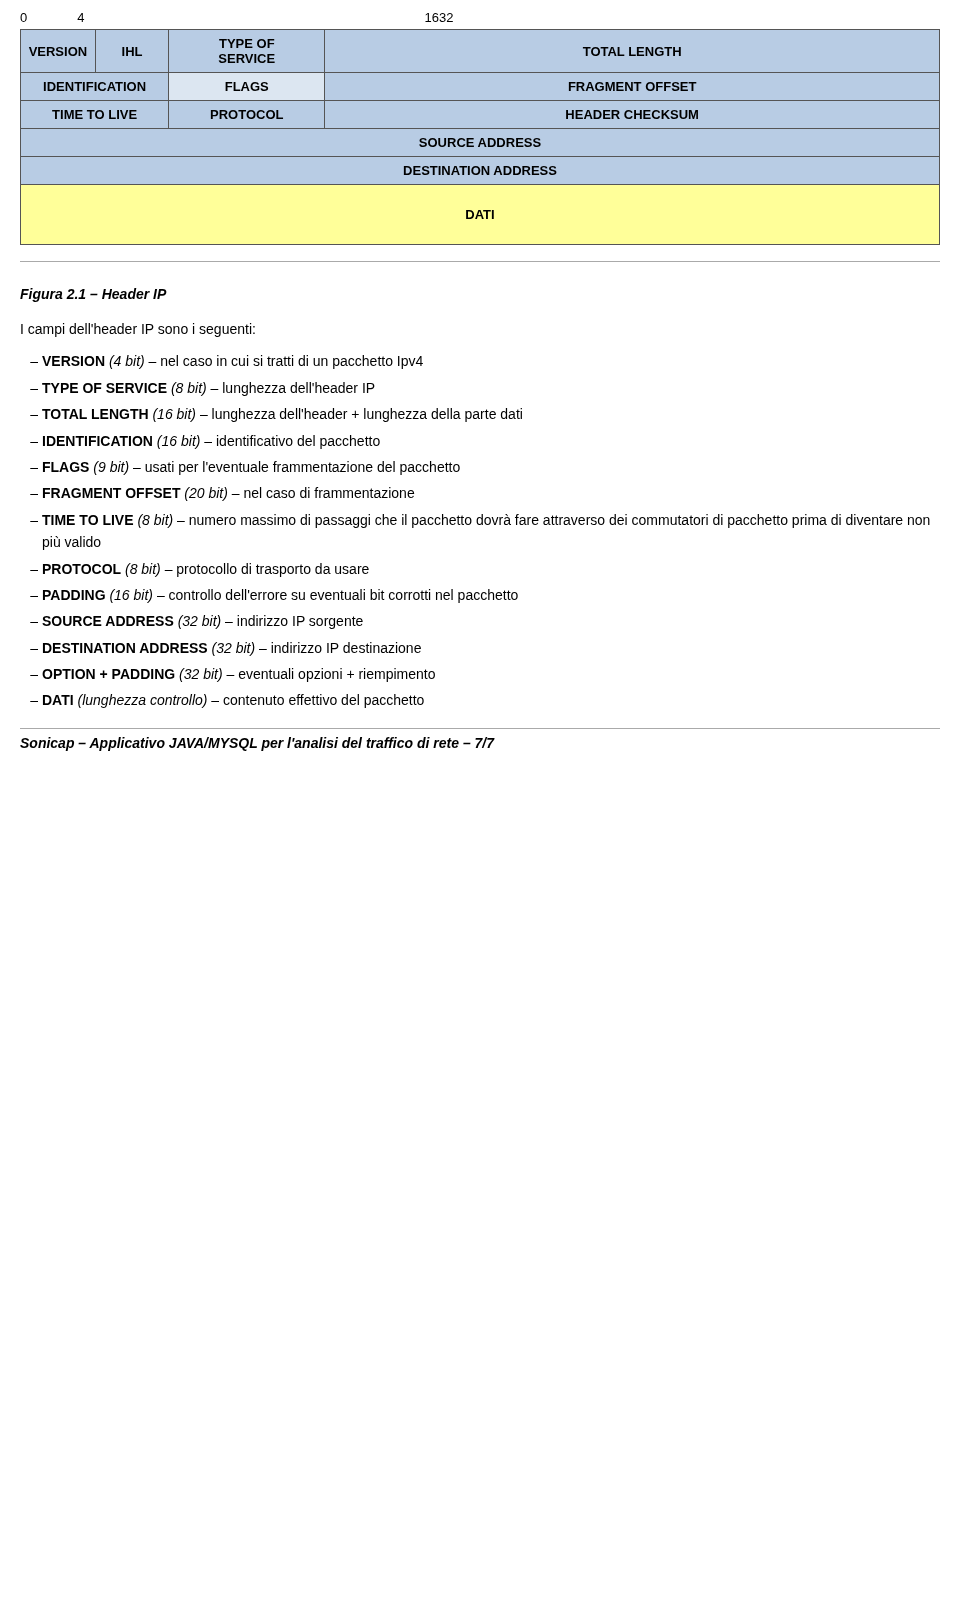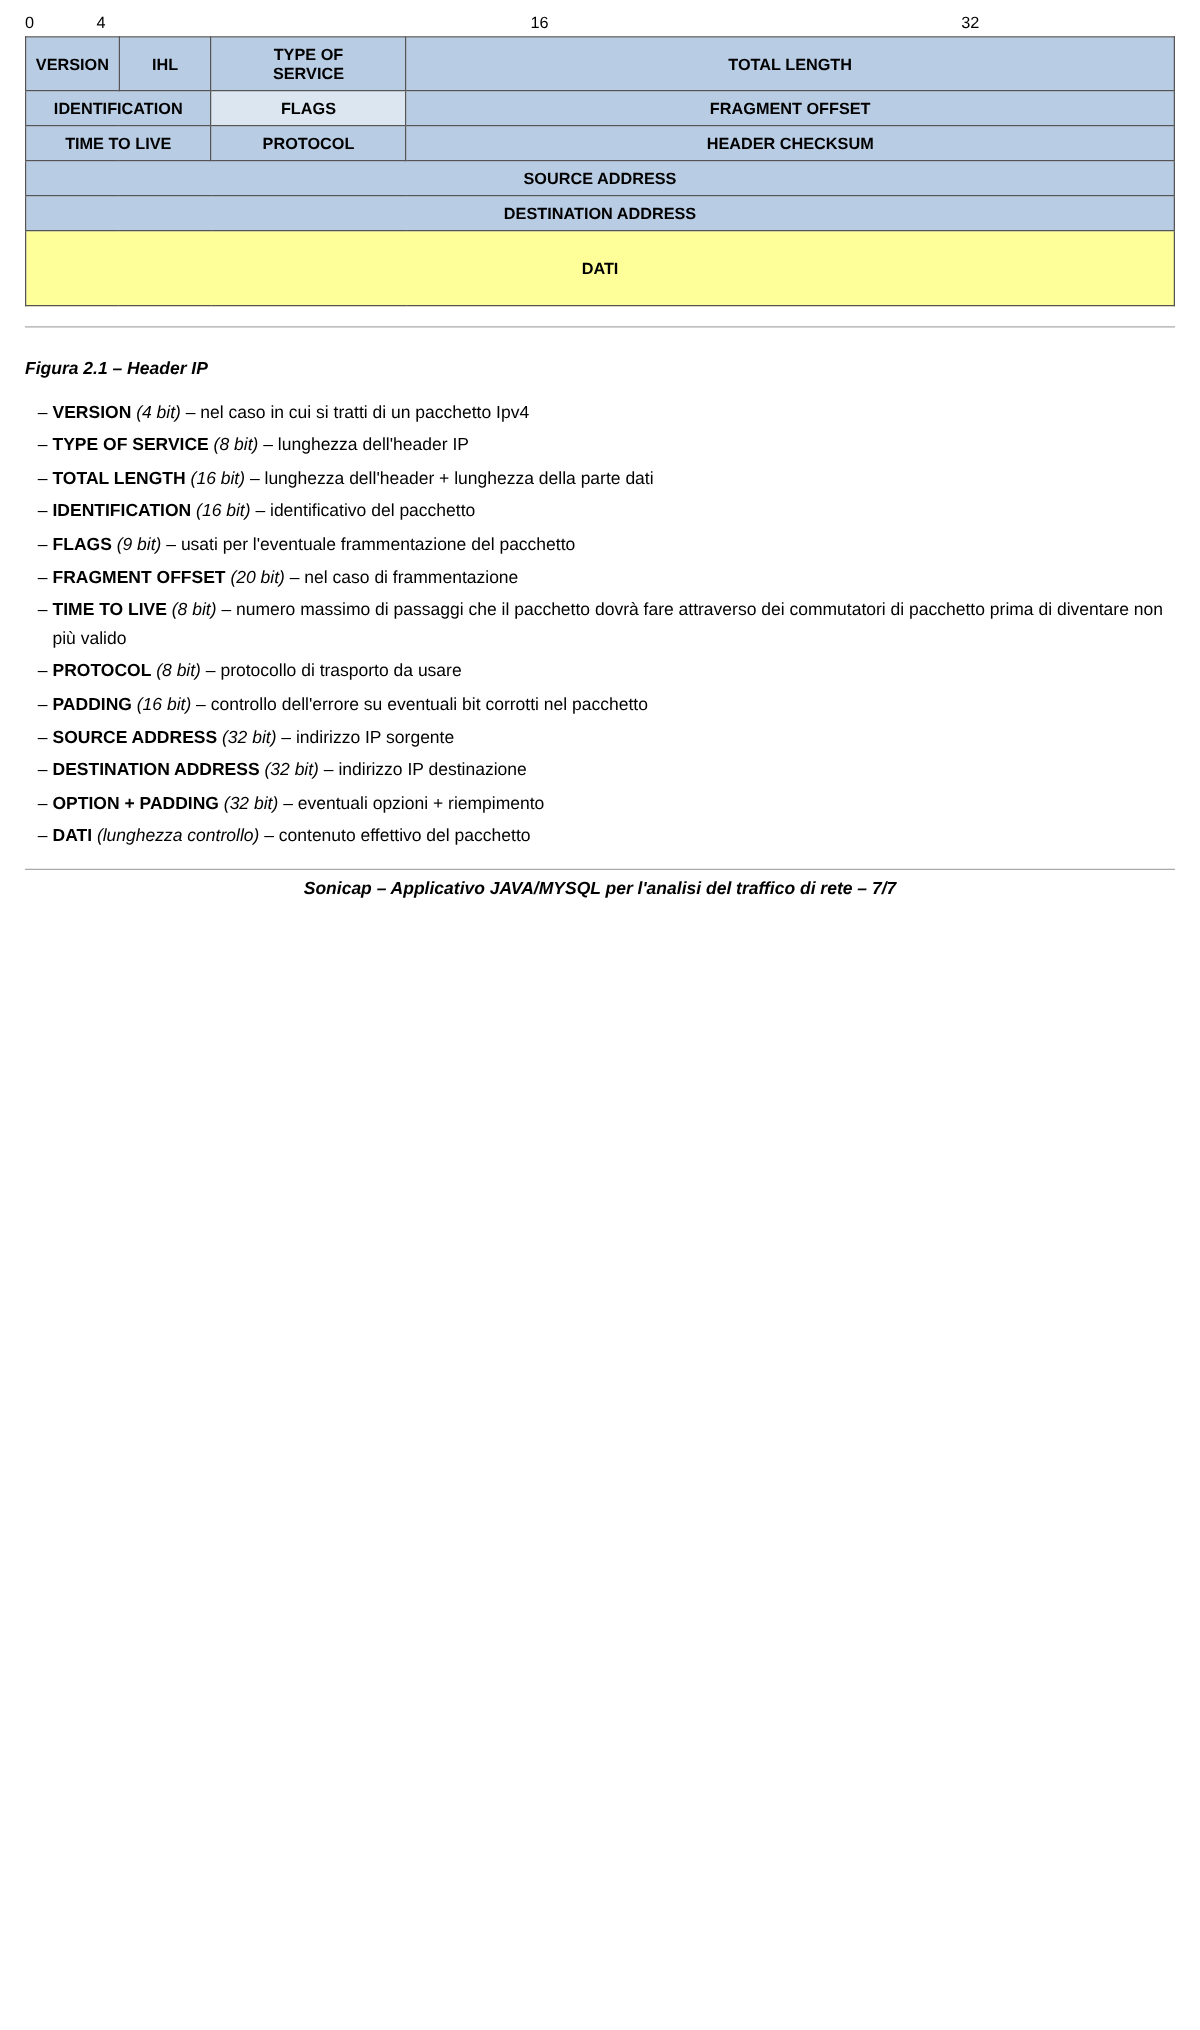--- a/index.html
+++ b/index.html
@@ -87,33 +87,32 @@
       flex: 1;
     }
 
     
     .footer {
       font-style: italic;
       font-weight: bold;
       font-size: 14px;
       border-top: 1px solid #aaa;
       padding-top: 6px;
-      text-align: center;
       margin-top: 10px;
     }
   </style>
 </head>
 <body>
 
 <div class="page">
 
   <div class="ruler">
     <span style="margin-right: 50px;">0</span>
     <span style="margin-right: 340px;">4</span>
-    <span style="margin-right: 330px;">16</span>
+    <span style="">16</span>
     <span>32</span>
   </div>
 
   <table class="ip-table">
 
     <tbody>
         <tr>
       <td class="cell-blue" style="width:8%">VERSION</td>
       <td class="cell-blue" style="width:8%">IHL</td>
       <td class="cell-blue" style="width:17%">TYPE OF<br>SERVICE</td>
@@ -143,20 +142,21 @@
 
     <tr>
       <td class="cell-yellow" colspan="4" style="height:60px;">DATI</td>
     </tr>
   </tbody>
     </table>
 
   <div class="figure-caption">Figura 2.1 – Header IP</div>
 
   <div class="description">
+    <p class="intro">I campi dell'header IP sono i seguenti:</p>
 
     <div class="desc-item">
       <span class="desc-dash">–</span>
       <span class="desc-text"><strong>VERSION</strong> <em>(4 bit)</em> – nel caso in cui si tratti di un pacchetto Ipv4</span>
     </div>
     <div class="desc-item">
       <span class="desc-dash">–</span>
       <span class="desc-text"><strong>TYPE OF SERVICE</strong> <em>(8 bit)</em> – lunghezza dell'header IP</span>
     </div>
     <div class="desc-item">

